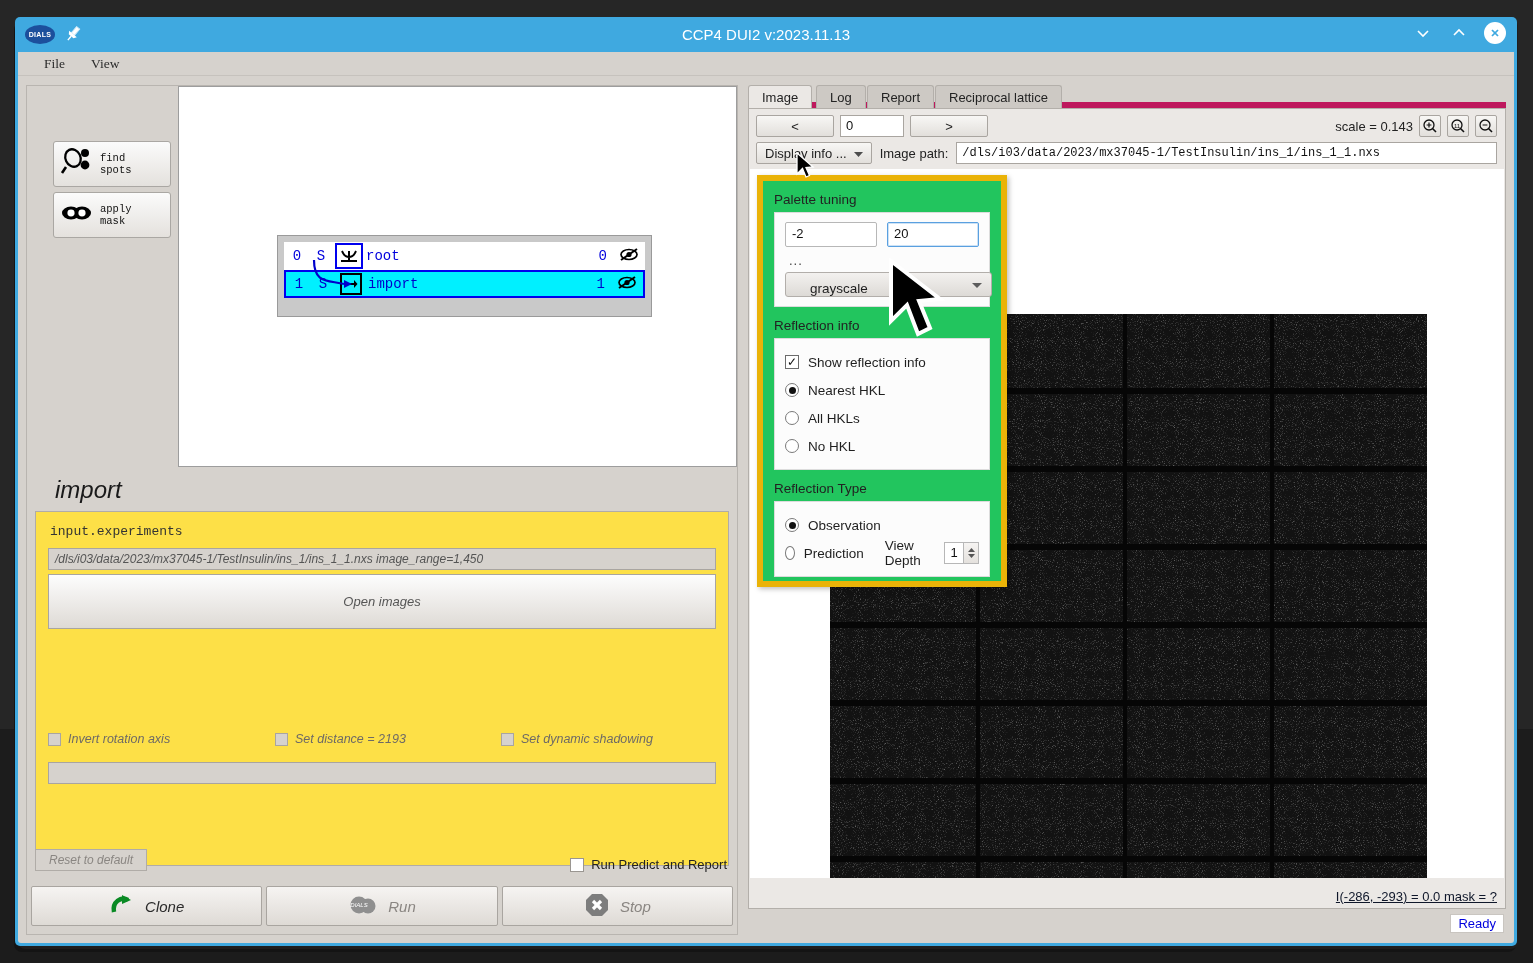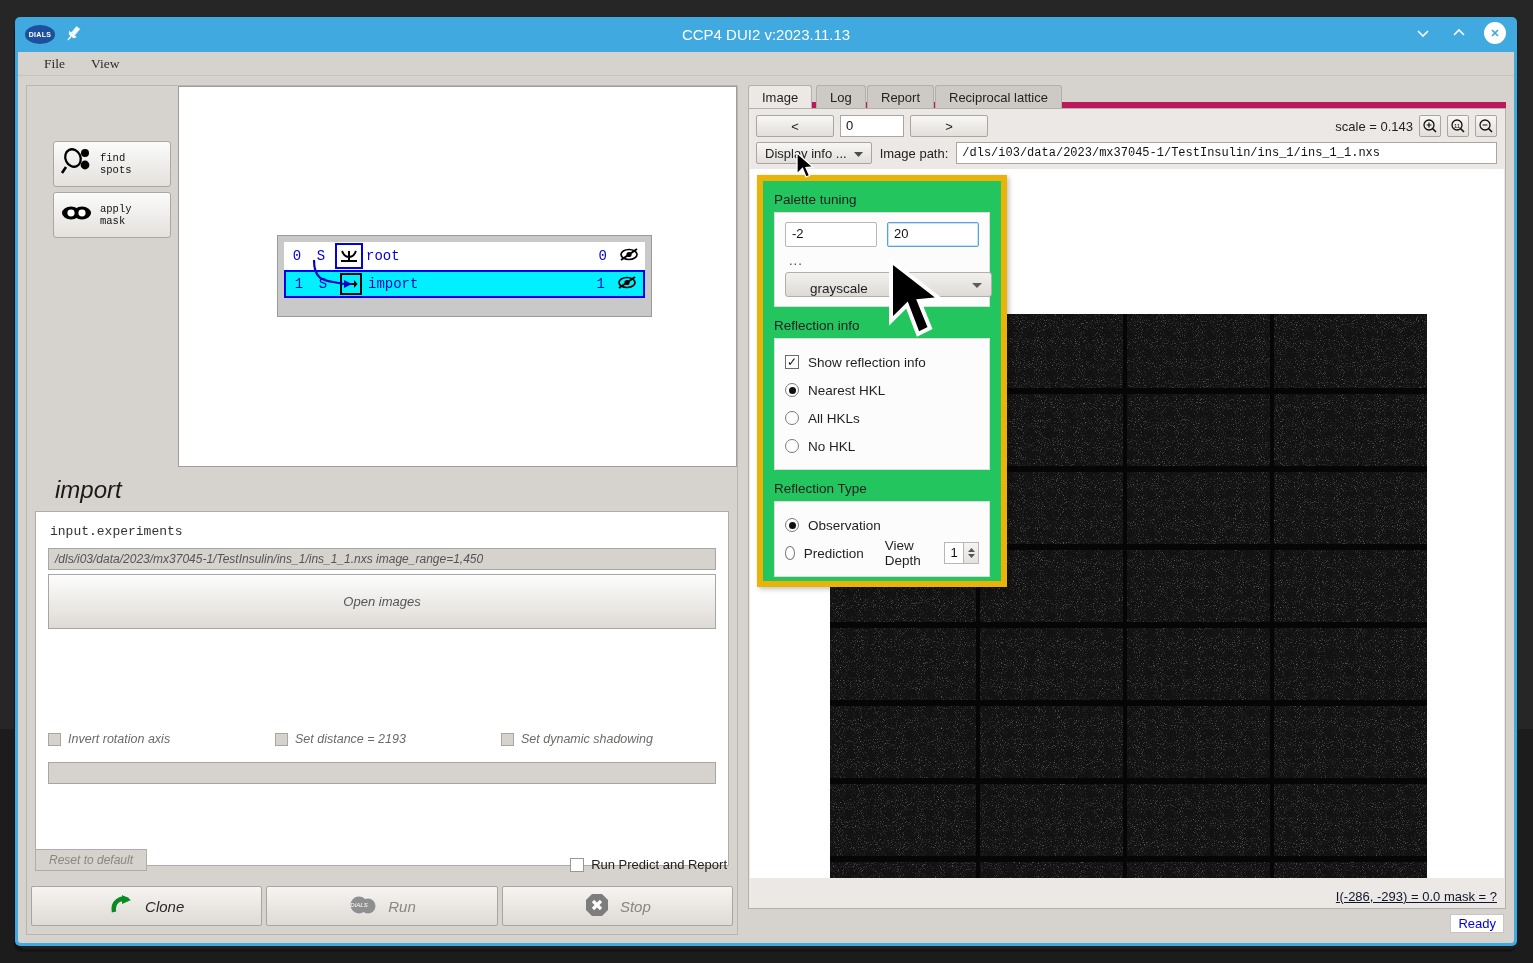--- a/index.html
+++ b/index.html
@@ -79,21 +79,21 @@
   .node-s { width: 22px; text-align: center; }
   .node-icon-cell { width: 34px; display: flex; align-items: center; justify-content: center; }
   .node-title { flex: 1; text-align: left; padding-right: 46px; }
   .node-count { position: absolute; right: 38px; }
   .node-eye { position: absolute; right: 4px; width: 24px; text-align: center; }
   .root-icon { width: 28px; height: 26px; background: #fff; border: 2px solid #0000ee; display:flex; align-items:center; justify-content:center; }
   .imp-icon { width: 22px; height: 22px; border: 2px solid #000; display:flex; align-items:center; justify-content:center; background: #00f0ff; }
 
   
   .import-title { position: absolute; left: 28px; top: 390px; font-size: 24px; font-style: italic; color: #1a1a1a; }
-  .form-box { position: absolute; left: 8px; top: 425px; right: 8px; height: 355px; background: #ffffff; border: 1px solid #b0aca7; }
+  .form-box { position: absolute; left: 8px; top: 425px; right: 8px; height: 355px; background: #fde047; border: 1px solid #b0aca7; }
   .field-label { position: absolute; left: 14px; top: 12px; font-family: "Liberation Mono", monospace; font-size: 13px; color: #333; }
   .path-field { position: absolute; left: 12px; top: 36px; right: 12px; height: 22px; background: #d6d2cd; border: 1px solid #a9a5a0; font-size: 12px; font-style: italic; color: #555; padding: 3px 6px; white-space: nowrap; overflow: hidden; }
   .open-btn { position: absolute; left: 12px; top: 62px; right: 12px; height: 55px; background: linear-gradient(#fdfdfd, #dedad5); border: 1px solid #a9a5a0; display: flex; align-items: center; justify-content: center; font-size: 13px; font-style: italic; color: #555; }
   .cb-row { position: absolute; left: 12px; top: 220px; right: 12px; height: 20px; }
   .cb { position: absolute; display: flex; align-items: center; gap: 7px; font-size: 12.5px; font-style: italic; color: #6e6a66; }
   .cb-box { width: 13px; height: 13px; border: 1px solid #a9a5a0; background: #d6d2cd; }
   .blank-field { position: absolute; left: 12px; top: 250px; right: 12px; height: 22px; background: #d6d2cd; border: 1px solid #a9a5a0; }
 
   .reset-btn { position: absolute; left: 8px; bottom: 63px; width: 112px; height: 22px; background: #d6d2cd; border: 1px solid #b0aca7; font-size: 12px; font-style: italic; color: #8a8682; display:flex; align-items:center; justify-content:center; }
   .rpr-cb { position: absolute; right: 10px; bottom: 62px; display: flex; align-items: center; gap: 7px; font-size: 13px; color: #222; }

